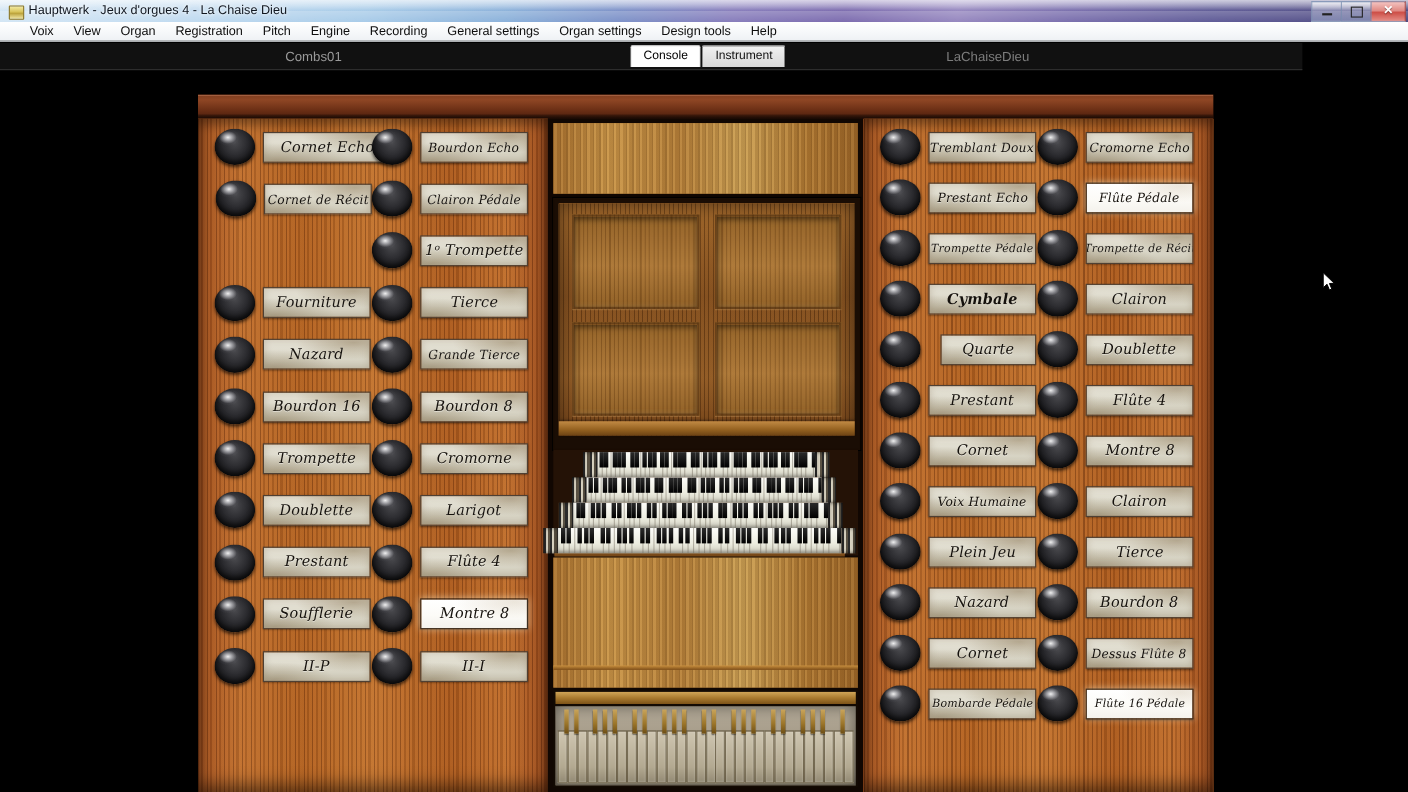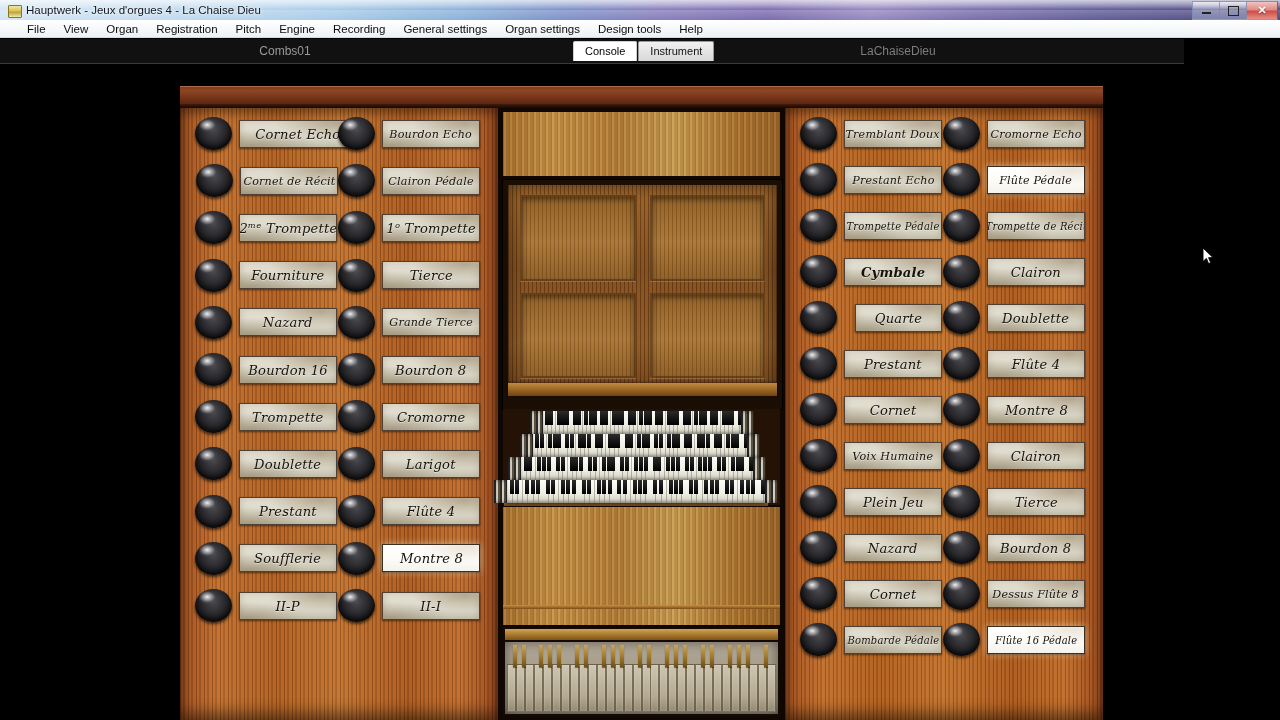--- a/index.html
+++ b/index.html
@@ -262,21 +262,21 @@
       <div class="wbtn">
           <span class="gl-max"></span>
         </div>
       <div class="wbtn">
           <span>✕</span>
         </div>
     </div>
   </div>
 
   <div class="menubar">
-    <div class="menuitem">File</div>
+    <div class="menuitem">Voix</div>
     <div class="menuitem">View</div>
     <div class="menuitem">Organ</div>
     <div class="menuitem">Registration</div>
     <div class="menuitem">Pitch</div>
     <div class="menuitem">Engine</div>
     <div class="menuitem">Recording</div>
     <div class="menuitem">General settings</div>
     <div class="menuitem">Organ settings</div>
     <div class="menuitem">Design tools</div>
     <div class="menuitem">Help</div>
@@ -301,26 +301,20 @@
             <div class="stoprow" style="left: 15px; top: 9px; width: 161px;">
               <div class="knob"></div>
               <div class="plate" style="width: 98px;">
                 <span>Cornet Echo</span>
               </div>
             </div>
             <div class="stoprow" style="left: 16px; top: 56.2px; width: 142px;">
               <div class="knob"></div>
               <div class="plate tight" style="width: 98px;">
                 <span>Cornet de Récit</span>
-              </div>
-            </div>
-            <div class="stoprow" style="left: 15px; top: 103.4px; width: 142px;">
-              <div class="knob"></div>
-              <div class="plate" style="width: 98px;">
-                <span>2ᵐᵉ Trompette</span>
               </div>
             </div>
             <div class="stoprow" style="left: 15px; top: 150.6px; width: 142px;">
               <div class="knob"></div>
               <div class="plate" style="width: 98px;">
                 <span>Fourniture</span>
               </div>
             </div>
             <div class="stoprow" style="left: 15px; top: 197.8px; width: 142px;">
               <div class="knob"></div>

